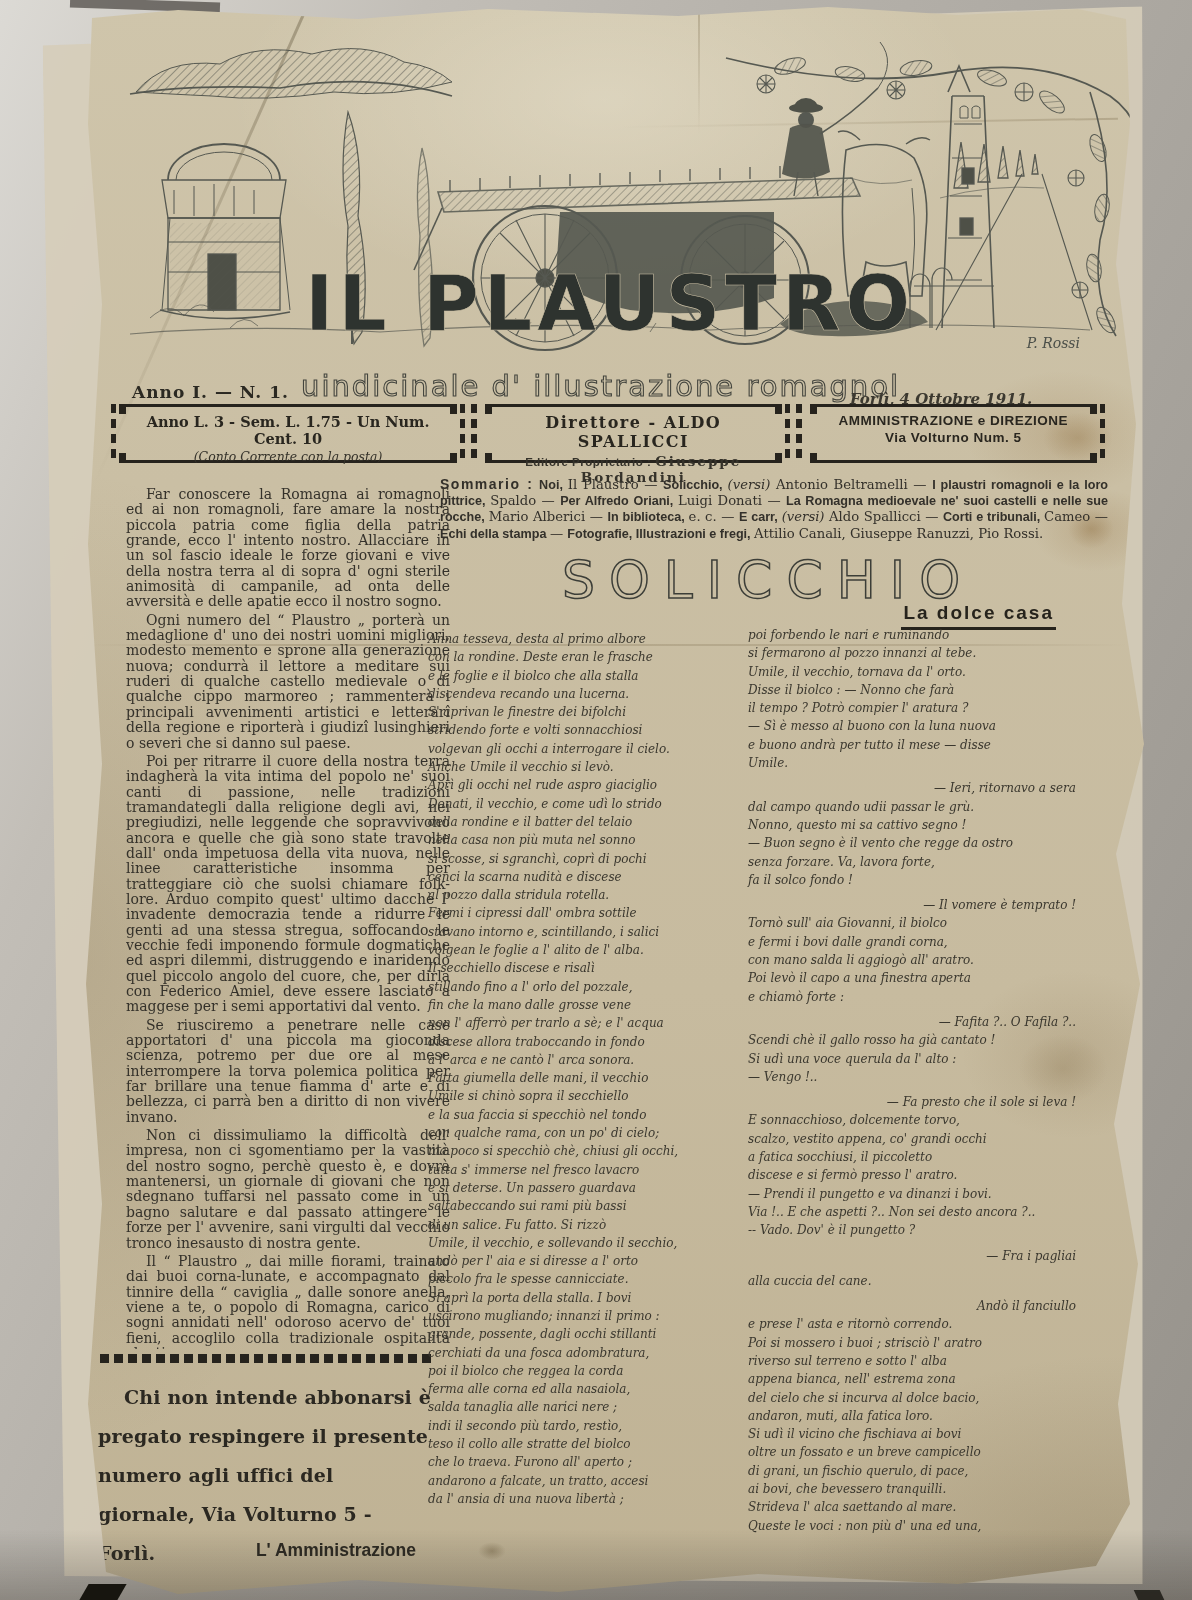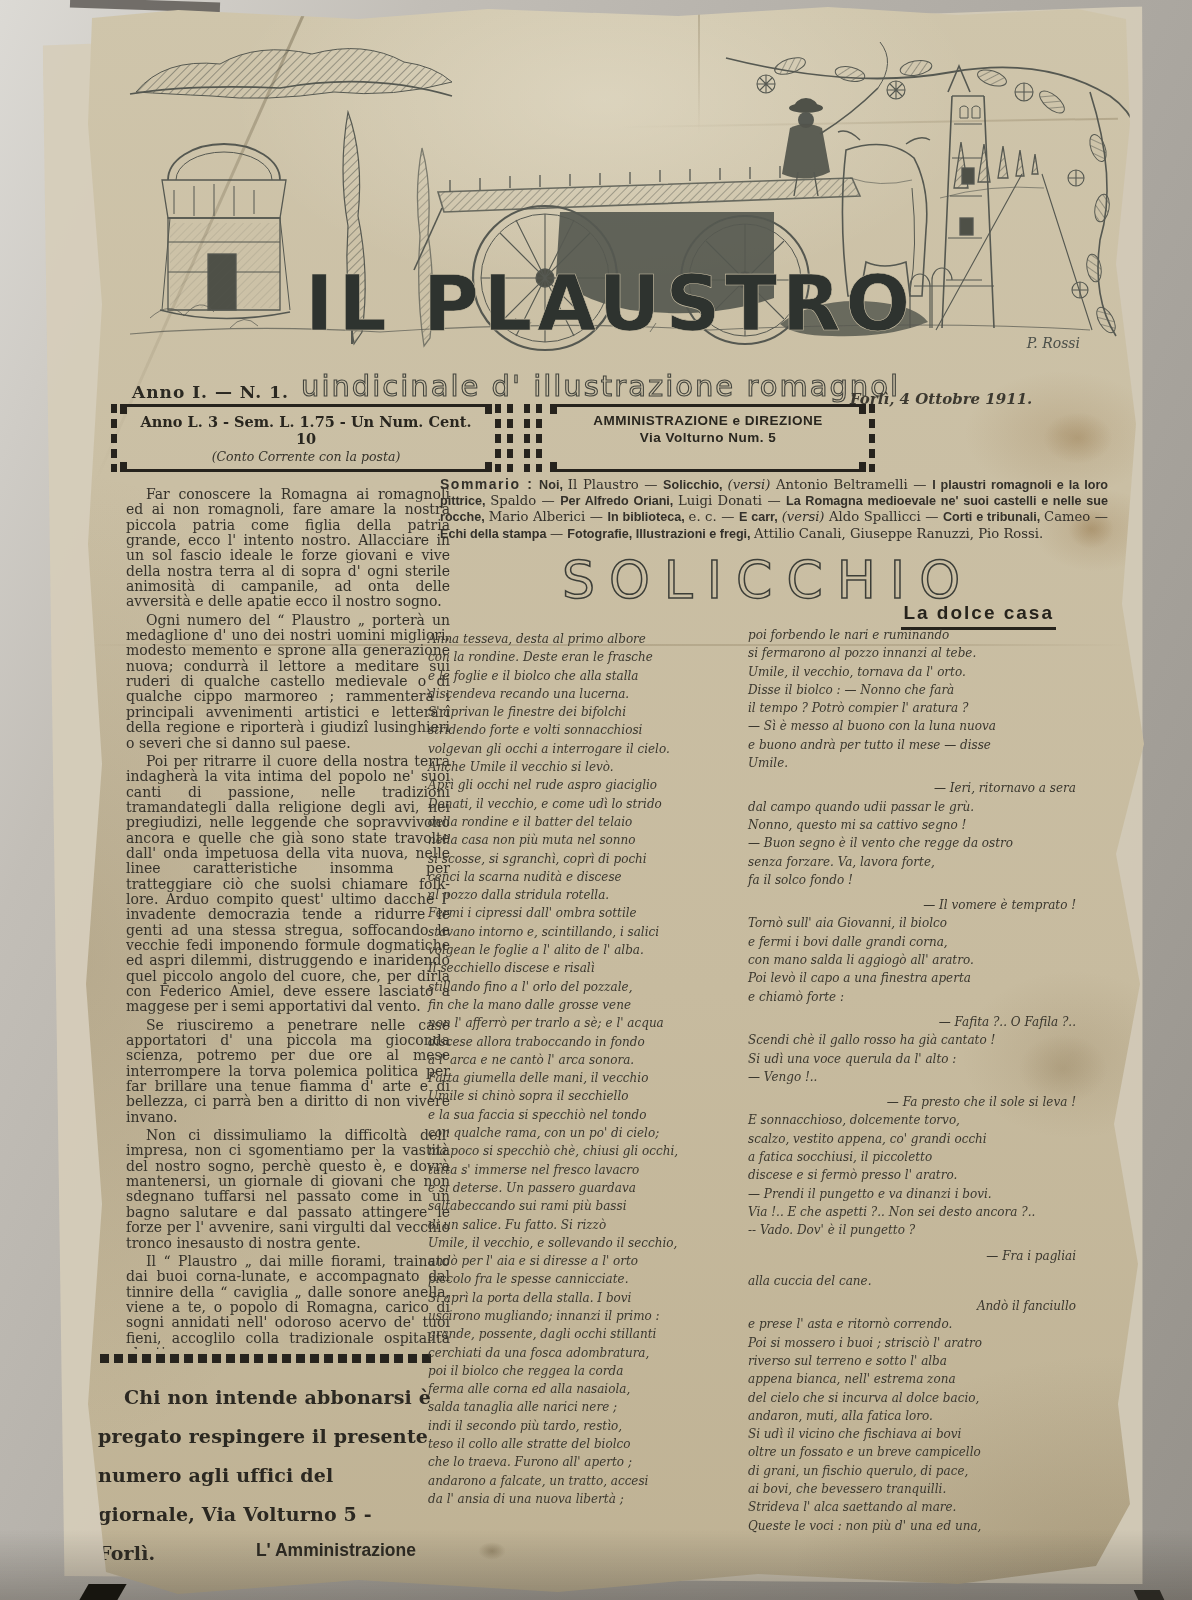--- a/index.html
+++ b/index.html
@@ -46,21 +46,21 @@
     background:linear-gradient(180deg,rgba(118,102,70,.32),rgba(118,102,70,0));}
   .stain{position:absolute;border-radius:50%;pointer-events:none;}
 
   .masthead-svg{position:absolute;left:32px;top:24px;width:1040px;height:334px;}
   .issue-no{position:absolute;left:74px;top:378px;font-family:"DejaVu Serif",serif;font-weight:700;
     font-size:17px;letter-spacing:1px;color:#2b2922;}
   .subtitle-svg{position:absolute;left:240px;top:358px;width:600px;height:48px;}
   .dateline{position:absolute;left:792px;top:386px;width:250px;font-style:italic;font-weight:700;
     font-size:15px;color:#3c3930;font-family:"DejaVu Serif",serif;}
 
-  .boxrow{position:absolute;left:50px;top:400px;width:1000px;height:68px;display:flex;align-items:stretch;}
+  .boxrow{position:absolute;left:50px;top:400px;width:1000px;height:59px;display:flex;align-items:stretch;}
   .vbar{width:6px;margin:0 3px;background:repeating-linear-gradient(180deg,#26231d 0 9px,rgba(0,0,0,0) 9px 15px);}
   .vbar.gap{margin-right:8px;}
   .infobox{position:relative;border-top:3px solid #26231d;border-bottom:3px solid #26231d;
     padding:6px 8px 4px;text-align:center;background:
       linear-gradient(#26231d,#26231d) left -2px top -1px/9px 8px no-repeat,
       linear-gradient(#26231d,#26231d) right -2px top -1px/9px 8px no-repeat,
       linear-gradient(#26231d,#26231d) left -2px bottom -1px/9px 8px no-repeat,
       linear-gradient(#26231d,#26231d) right -2px bottom -1px/9px 8px no-repeat;}
   .infobox .l1{font-weight:700;font-size:14.5px;color:#29261f;font-family:"DejaVu Serif",serif;}
   .infobox .l2{font-style:italic;font-size:12.5px;margin-top:2px;color:#35322a;}
@@ -238,20 +238,27 @@
   <div class="dateline">Forlì, 4 Ottobre 1911.</div>
 
   <div class="boxrow">
     <div class="vbar"></div>
     <div class="infobox price">
       <div class="l1">Anno L. 3 - Sem. L. 1.75 - Un Num. Cent. 10</div>
       <div class="l2">(Conto Corrente con la posta)</div>
     </div>
     <div class="vbar"></div>
     <div class="vbar gap"></div>
+    <div class="infobox dir">
+      <div class="l1">Direttore - ALDO SPALLICCI</div>
+      <div class="l2">
+        <span class="lbl">Editore Proprietario :</span>
+        <span class="val">Giuseppe Bordandini</span>
+      </div>
+    </div>
     <div class="vbar"></div>
     <div class="vbar gap"></div>
     <div class="infobox adm">
       <div class="l1">AMMINISTRAZIONE e DIREZIONE</div>
       <div class="l2">Via Volturno Num. 5</div>
     </div>
     <div class="vbar"></div>
   </div>
 
   <div class="sommario"><span class="lbl">Sommario :</span> <span class="body"><span class="b">Noi, </span><span class="n">Il Plaustro </span><span class="n">— </span><span class="b">Solicchio, </span><span class="i">(versi) </span><span class="n">Antonio Beltramelli </span><span class="n">— </span><span class="b">I plaustri romagnoli e la loro pittrice, </span><span class="n">Spaldo </span><span class="n">— </span><span class="b">Per Alfredo Oriani, </span><span class="n">Luigi Donati </span><span class="n">— </span><span class="b">La Romagna medioevale ne' suoi castelli e nelle sue rocche, </span><span class="n">Mario Alberici </span><span class="n">— </span><span class="b">In biblioteca, </span><span class="n">e. c. </span><span class="n">— </span><span class="b">E carr, </span><span class="i">(versi) </span><span class="n">Aldo Spallicci </span><span class="n">— </span><span class="b">Corti e tribunali, </span><span class="n">Cameo </span><span class="n">— </span><span class="b">Echi della stampa </span><span class="n">— </span><span class="b">Fotografie, Illustrazioni e fregi, </span><span class="n">Attilio Canali, Giuseppe Ranuzzi, Pio Rossi.</span></span></div>

